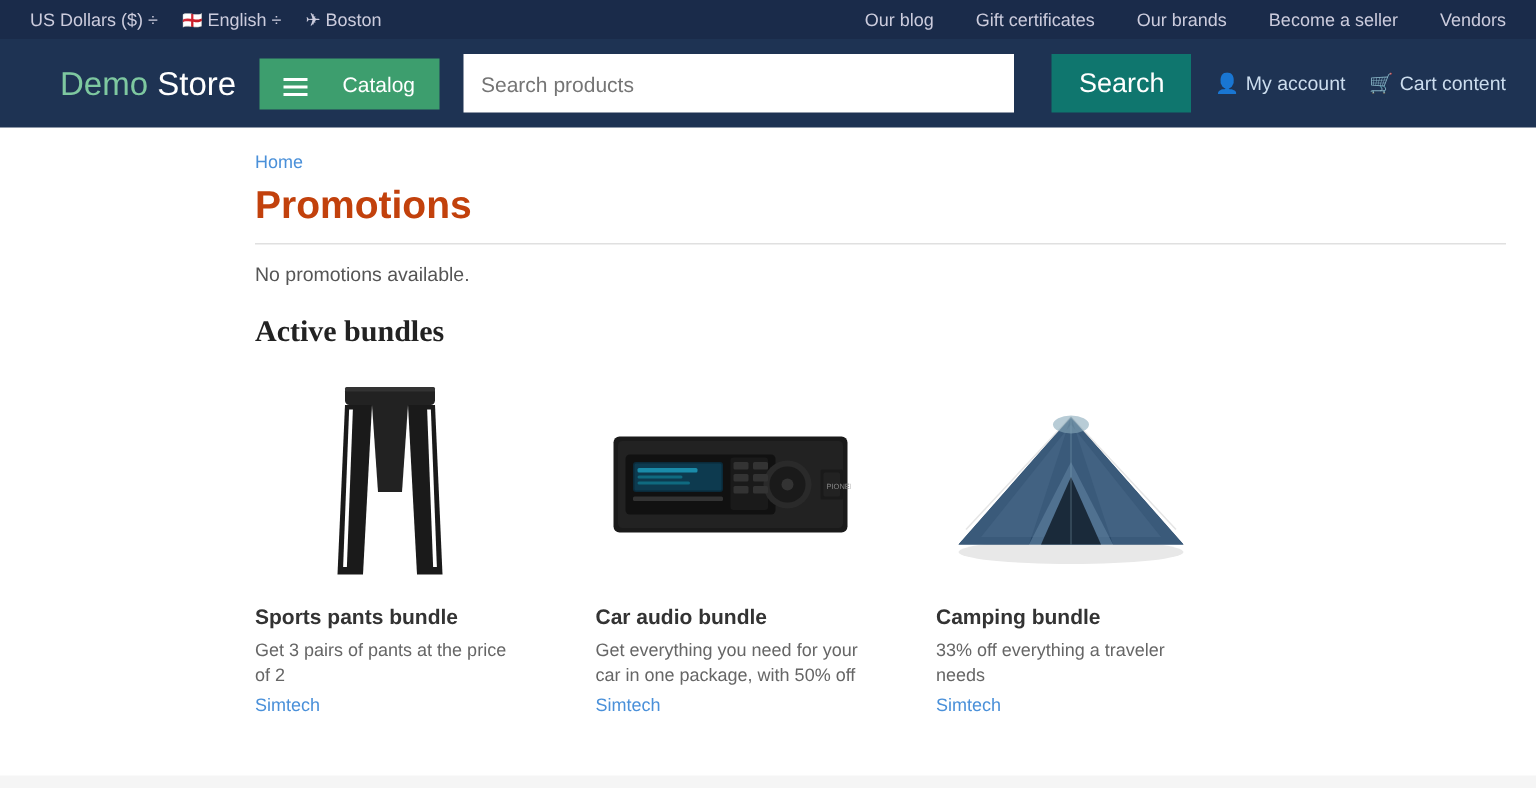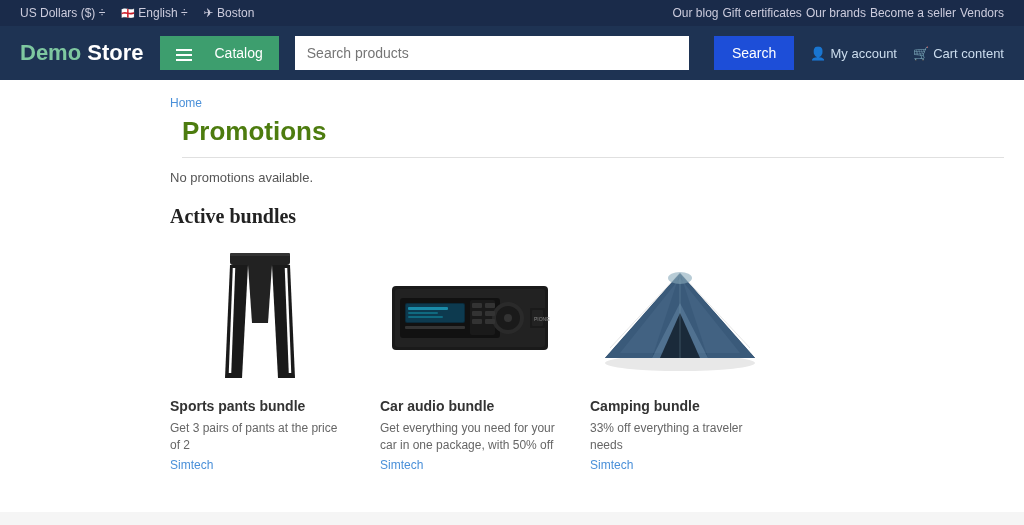--- a/index.html
+++ b/index.html
@@ -9,35 +9,36 @@
     .top-bar {
       background: #1a2b4a;
       color: #aab;
       font-size: 12px;
       padding: 6px 20px;
       display: flex;
       justify-content: space-between;
       align-items: center;
     }
     .top-bar-left { display: flex; gap: 16px; align-items: center; }
-    .top-bar-right { display: flex; gap: 4px; }
+    .top-bar-right { display: flex; gap: 28px; }
     .top-bar a, .top-bar span { color: #ccd; text-decoration: none; cursor: pointer; }
 
     
     .header {
       background: #1e3353;
       padding: 10px 20px;
       display: flex;
       align-items: center;
       gap: 16px;
     }
     .logo {
       font-size: 22px;
-      font-weight: bold;
+      font-weight: normal;
       white-space: nowrap;
+      margin-left: 20px;
     }
     .logo-demo { color: #7ec8a0; }
     .logo-store { color: #fff; }
 
     .catalog-btn {
       background: #3d9e6e;
       color: #fff;
       border: none;
       padding: 9px 16px;
       font-size: 14px;
@@ -56,25 +57,25 @@
       gap: 25px;
     }
     .search-bar input {
       flex: 1;
       padding: 9px 12px;
       border: none;
       font-size: 14px;
       outline: none;
     }
     .search-bar button {
-      background: #1d4ed8;
+      background: #0f766e;
       color: #fff;
       border: none;
       padding: 9px 18px;
-      font-size: 14px;
+      font-size: 18px;
       cursor: pointer;
       white-space: nowrap;
     }
 
     .header-right {
       display: flex;
       gap: 16px;
       margin-left: auto;
       align-items: center;
     }
@@ -96,44 +97,43 @@
     .breadcrumb {
       font-size: 12px;
       color: #888;
       margin-bottom: 6px;
     }
     .breadcrumb a { color: #4a90d9; text-decoration: none; }
 
     .page-title {
       font-size: 26px;
       font-weight: bold;
-      color: #4d7c0f;
+      color: #c2410c;
       margin-bottom: 12px;
       border-bottom: 1px solid #e0e0e0;
       padding-bottom: 10px;
-      margin-left: 12px;
     }
 
     .no-promo {
       font-size: 13px;
       color: #555;
       margin-bottom: 20px;
     }
 
     .section-title {
       font-size: 20px;
       font-weight: bold;
       color: #222;
       margin-bottom: 20px;
       font-family: Liberation Serif, serif;
     }
 
     .bundles-grid {
       display: flex;
-      gap: 30px;
+      gap: 47px;
       flex-wrap: wrap;
     }
 
     .bundle-card {
       width: 180px;
       cursor: pointer;
     }
     .bundle-image {
       width: 180px;
       height: 140px;

